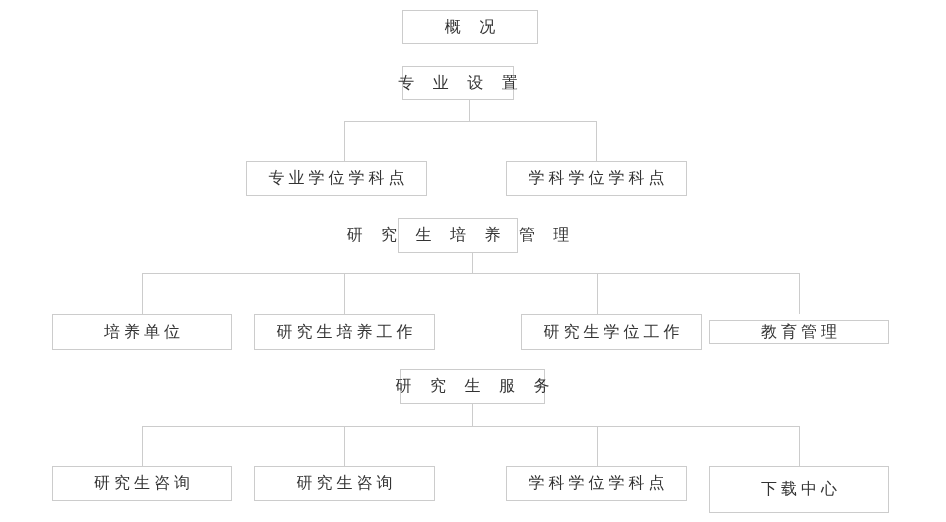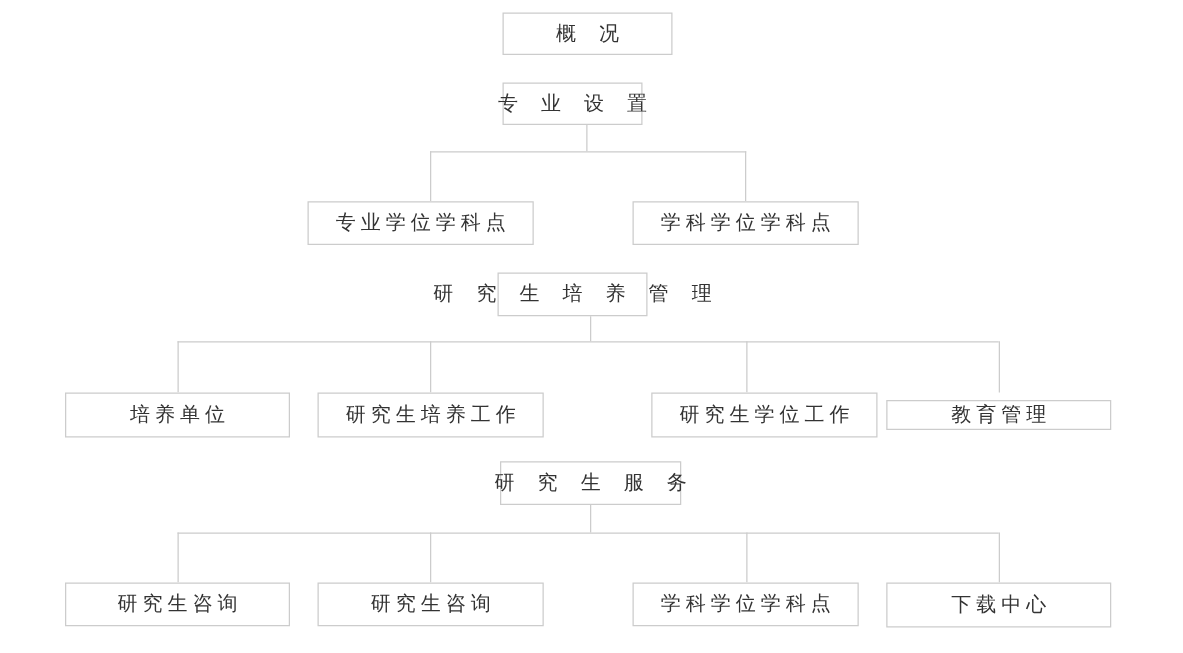--- a/index.html
+++ b/index.html
@@ -45,21 +45,21 @@
   .p-acadpoint  {left:506px;top:161px;width:181px;height:35px}
   .p-trainmgmt  {left:398px;top:218px;width:120px;height:35px}
   .p-trainunit  {left:52px; top:314px;width:180px;height:36px}
   .p-trainwork  {left:254px;top:314px;width:181px;height:36px}
   .p-degreework {left:521px;top:314px;width:181px;height:36px}
   .p-edumgmt    {left:709px;top:320px;width:180px;height:24px}
   .p-services   {left:400px;top:369px;width:145px;height:35px}
   .p-thesis     {left:52px; top:466px;width:180px;height:35px}
   .p-consult    {left:254px;top:466px;width:181px;height:35px}
   .p-infomgmt   {left:506px;top:466px;width:181px;height:35px}
-  .p-download   {left:709px;top:466px;width:180px;height:36px}
+  .p-download   {left:709px;top:466px;width:180px;height:47px}
   
   .l-s1-stem {left:469px;top:100px;width:1px;height:21px}
   .l-s1-h    {left:344px;top:121px;width:253px;height:1px}
   .l-s1-d1   {left:344px;top:121px;width:1px;height:40px}
   .l-s1-d2   {left:596px;top:121px;width:1px;height:40px}
   
   .l-s2-stem {left:472px;top:253px;width:1px;height:20px}
   .l-s2-h    {left:142px;top:273px;width:657px;height:1px}
   .l-s2-d1   {left:142px;top:273px;width:1px;height:41px}
   .l-s2-d2   {left:344px;top:273px;width:1px;height:41px}

